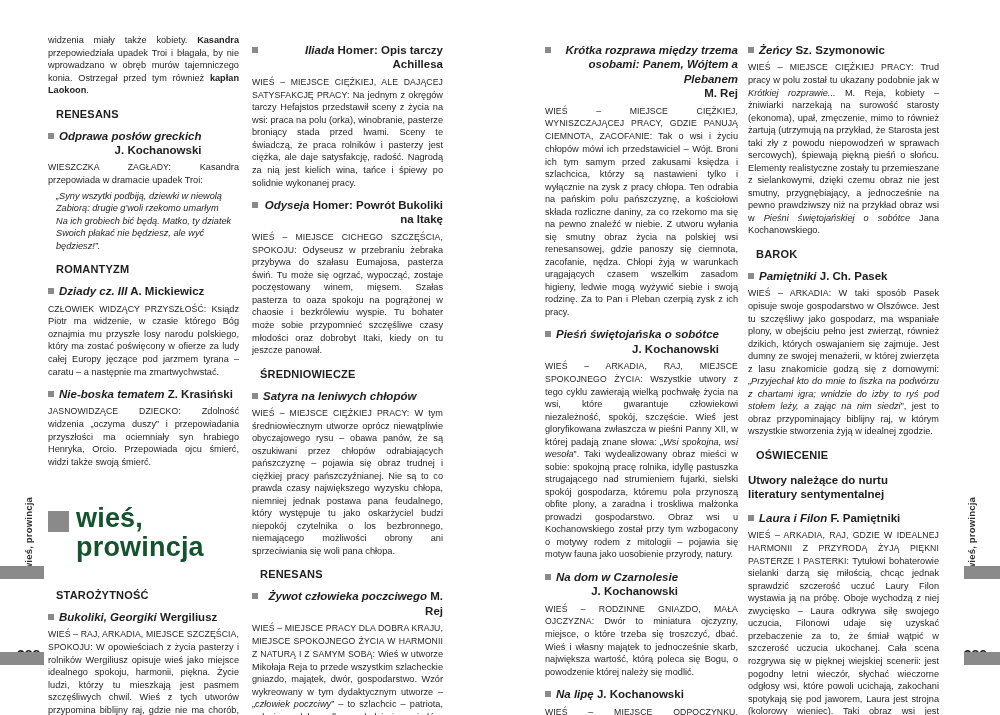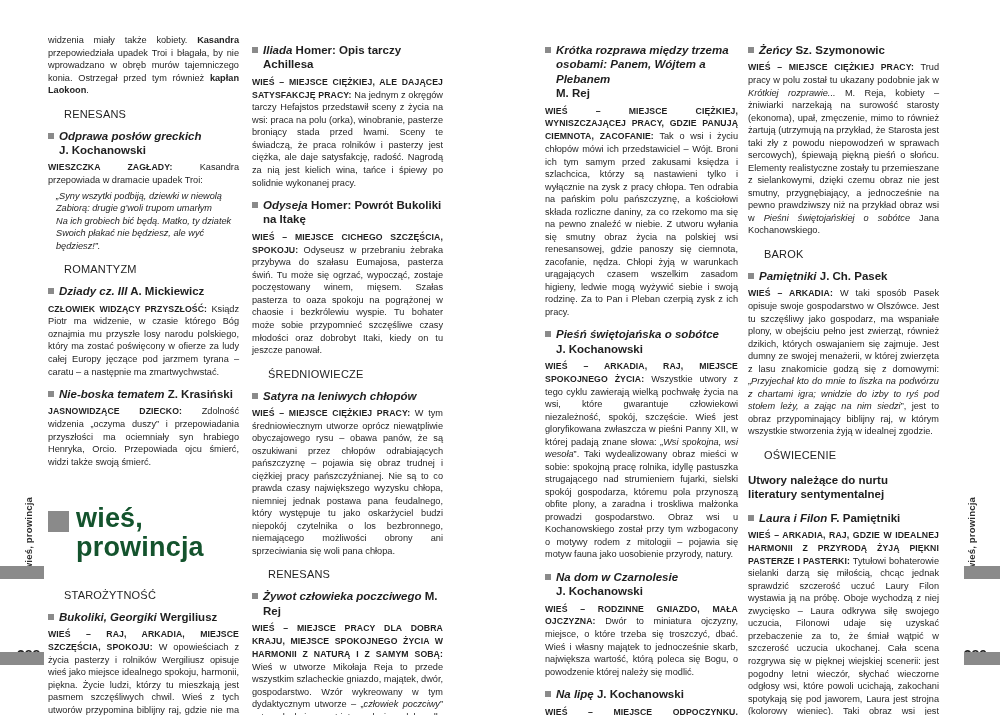--- a/index.html
+++ b/index.html
@@ -10,23 +10,23 @@
   }
   .page{position:absolute;top:0;height:644px;width:500px;}
   .page-left{left:0;}
   .page-right{left:500px;}
   .col{position:absolute;top:34px;}
   .c1{left:48px;width:191px;}
   .c2{left:252px;width:191px;}
   .c3{left:45px;width:193px;}   
   .c4{left:248px;width:191px;}
   .bodyp,.entry{font-size:9.2px;line-height:1.36;text-align:justify;margin:0 0 3px;}
-  .kw{font-size:8.7px;letter-spacing:.1px;font-weight:bold;}
-  .era{font-size:11px;font-weight:normal;margin:11px 16px 5px;letter-spacing:.2px;}
-  .work{font-size:11.5px;font-weight:bold;margin:9px 0 4px;display:flex;line-height:1.25;}
+  .kw{font-size:8.7px;letter-spacing:.1px;font-weight:normal;}
+  .era{font-size:11px;font-weight:bold;margin:11px 8px 5px;letter-spacing:.2px;}
+  .work{font-size:11.5px;font-weight:bold;margin:9px 0 4px;display:flex;line-height:1.25;text-align:right;}
   .bullet{width:6px;height:6px;background:#8a8a8a;margin:4px 5px 0 0;flex:0 0 auto;}
   .wt{font-style:italic;}
   .wa{font-style:normal;}
   .quote{font-size:9.2px;line-height:1.36;font-style:italic;margin:0 0 3px 8px;white-space:pre-line;text-align:left;}
   .subhead{font-size:11.5px;font-weight:bold;margin:12px 0 5px;line-height:1.25;}
   .bigtitle{display:flex;margin:36px 0 26px;}
   .big-square{width:21px;height:21px;background:#8a8a8a;margin:7px 7px 0 0;flex:0 0 auto;}
   .bt{font-size:27px;font-weight:bold;color:#14532d;line-height:1.08;letter-spacing:.2px;}
   .edge-label{
     position:absolute;writing-mode:vertical-rl;transform:rotate(180deg);
@@ -49,21 +49,21 @@
 <div class="page page-left">
   <div class="col c1">
       <p class="bodyp">widzenia miały także kobiety. <b>Kasandra</b> przepowiedziała upadek Troi i błagała, by nie wprowadzano w obręb murów tajemniczego konia. Ostrzegał przed tym również <b>kapłan Laokoon</b>.</p>
       <h3 class="era">RENESANS</h3>
       <div class="work">
         <span class="bullet"></span>
         <span class="wrap"><span class="wt">Odprawa posłów greckich</span><br><span class="wa">J. Kochanowski</span></span>
       </div>
       <p class="entry"><b class="kw">WIESZCZKA ZAGŁADY:</b> <span>Kasandra przepowiada w dramacie upadek Troi:</span></p>
       <p class="quote">„Syny wszytki podbiją, dziewki w niewolą
-Zabiorą: drugie g'woli trupom umarłym
+Zabiorą: drugie g'woli rzekomo umarłym
 Na ich grobiech bić będą. Matko, ty dziatek
 Swoich płakać nie będziesz, ale wyć będziesz!”.</p>
       <h3 class="era">ROMANTYZM</h3>
       <div class="work">
         <span class="bullet"></span>
         <span class="wrap"><span class="wt">Dziady cz. III</span> <span class="wa">A. Mickiewicz</span></span>
       </div>
       <p class="entry"><b class="kw">CZŁOWIEK WIDZĄCY PRZYSZŁOŚĆ:</b> <span>Ksiądz Piotr ma widzenie, w czasie którego Bóg oznajmia mu przyszłe losy narodu polskiego, który ma zostać poświęcony w ofierze za ludy całej Europy jęczące pod jarzmem tyrana – caratu – a następnie ma zmartwychwstać.</span></p>
       <div class="work">
         <span class="bullet"></span>

